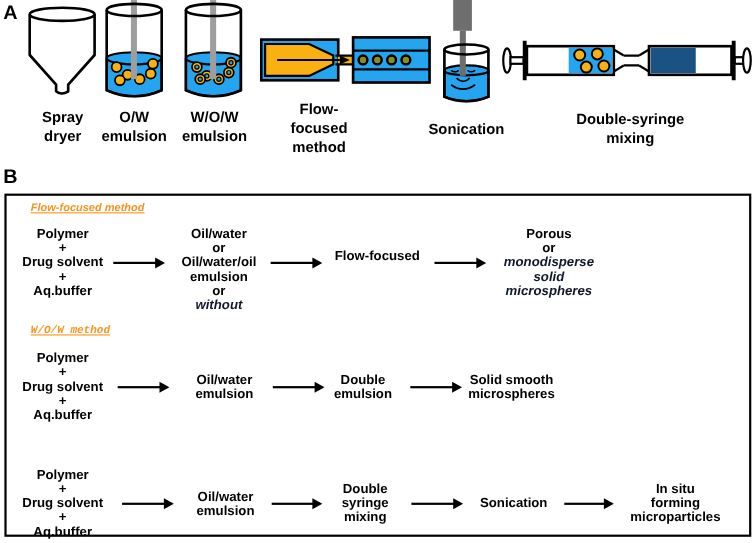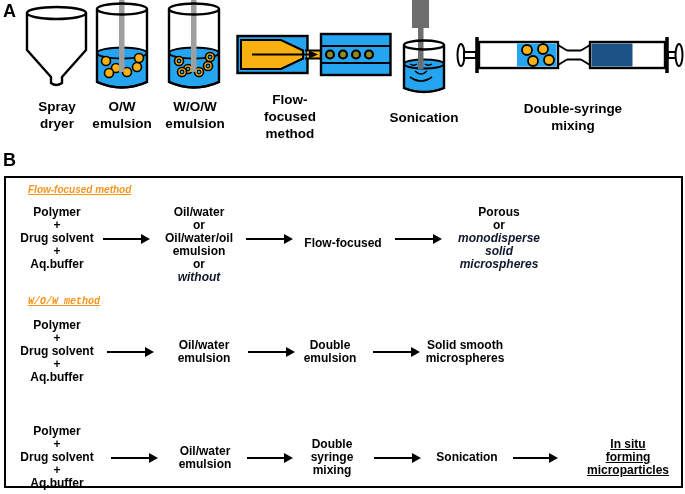--- a/index.html
+++ b/index.html
@@ -193,21 +193,21 @@
   <div class="arrow" style="left:103px; top:238px; width:45px;"></div>
   <div class="node" style="left:199px; top:206px;">
     <div>Oil/water</div>
     <div>or</div>
     <div>Oil/water/oil</div>
     <div>emulsion</div>
     <div>or</div>
     <div class="o">without</div>
   </div>
   <div class="arrow" style="left:246px; top:238px; width:45px;"></div>
-  <div class="node" style="left:343px; top:237px;">
+  <div class="node" style="left:343px; top:226px;">
     <div>Flow-focused</div>
   </div>
   <div class="arrow" style="left:395px; top:238px; width:45px;"></div>
   <div class="node" style="left:499px; top:206px;">
     <div>Porous</div>
     <div>or</div>
     <div class="o">monodisperse</div>
     <div class="o">solid</div>
     <div class="o">microspheres</div>
   </div>
@@ -254,19 +254,19 @@
   <div class="node" style="left:332px; top:438px;">
     <div>Double</div>
     <div>syringe</div>
     <div>mixing</div>
   </div>
   <div class="arrow" style="left:374px; top:457px; width:45px;"></div>
   <div class="node" style="left:467px; top:451px;">
     <div>Sonication</div>
   </div>
   <div class="arrow" style="left:513px; top:457px; width:43px;"></div>
-  <div class="node" style="left:628px; top:438px;text-decoration:underline;">
+  <div class="node" style="left:614px; top:438px;">
     <div>In situ</div>
     <div>forming</div>
     <div>microparticles</div>
   </div>
 
 </div>
 
 </body></html>

